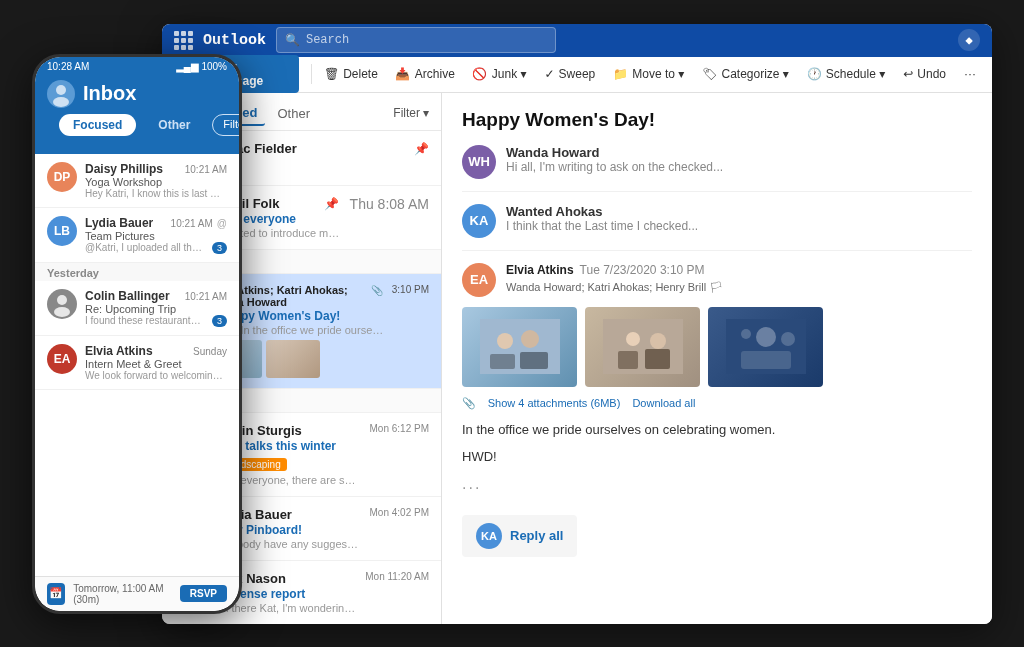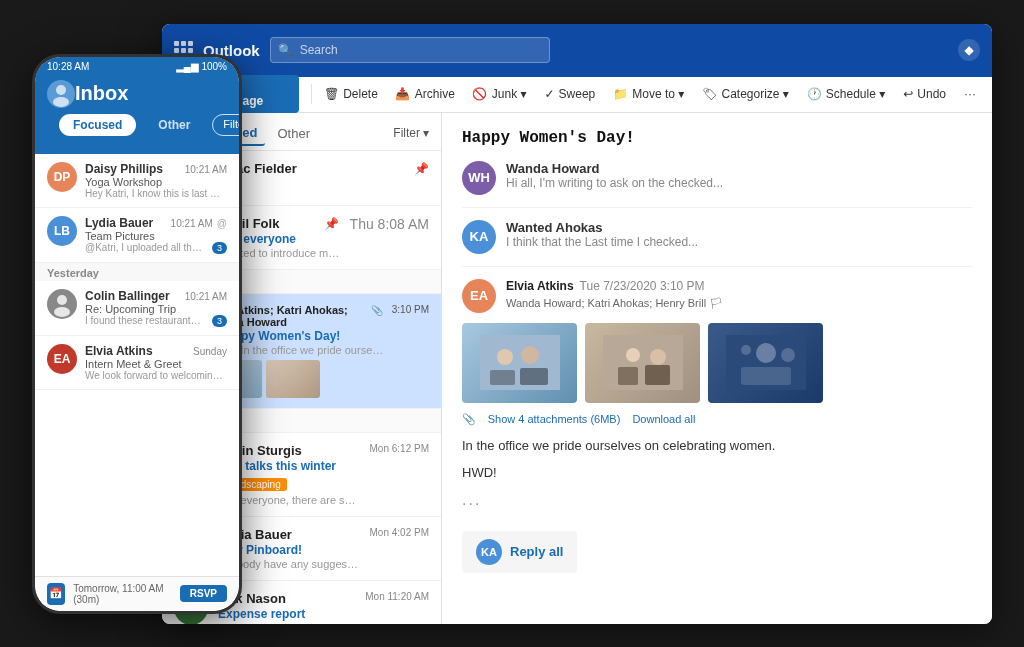--- a/index.html
+++ b/index.html
@@ -57,21 +57,21 @@
 
     .phone-header {
       background: #1a6cb5;
       padding: 6px 12px 10px;
       color: #fff;
     }
 
     .phone-header-top {
       display: flex;
       align-items: center;
-      gap: 0;
+      gap: 8px;
       margin-bottom: 6px;
     }
 
     .phone-avatar-circle {
       width: 28px;
       height: 28px;
       border-radius: 50%;
       background: #5b9bd5;
       display: flex;
       align-items: center;
@@ -250,26 +250,27 @@
       bottom: 0;
       background: #fff;
       border-radius: 8px;
       overflow: hidden;
       box-shadow: 0 8px 40px rgba(0,0,0,0.5);
       display: flex;
       flex-direction: column;
     }
 
     .desktop-titlebar {
-      height: 53px;
+      height: 33px;
       background: #0f4ba5;
       display: flex;
       align-items: center;
       padding: 0 12px;
       gap: 10px;
+      font-family: Liberation Mono, monospace;
     }
 
     .grid-icon {
       display: grid;
       grid-template-columns: repeat(3,5px);
       gap: 2px;
     }
 
     .grid-dot {
       width: 5px;
@@ -553,25 +554,24 @@
     .reading-pane {
       flex: 1;
       display: flex;
       flex-direction: column;
       padding: 16px 20px;
       overflow-y: auto;
       background: #fff;
     }
 
     .reading-subject {
-      font-size: 16px;
+      font-size: 19px;
       font-weight: 600;
       color: #111;
       margin-bottom: 14px;
-      font-family: Liberation Mono, monospace;
     }
 
     .reading-participant {
       display: flex;
       align-items: flex-start;
       gap: 10px;
       margin-bottom: 12px;
       padding-bottom: 12px;
       border-bottom: 1px solid #f0f0f0;
     }

